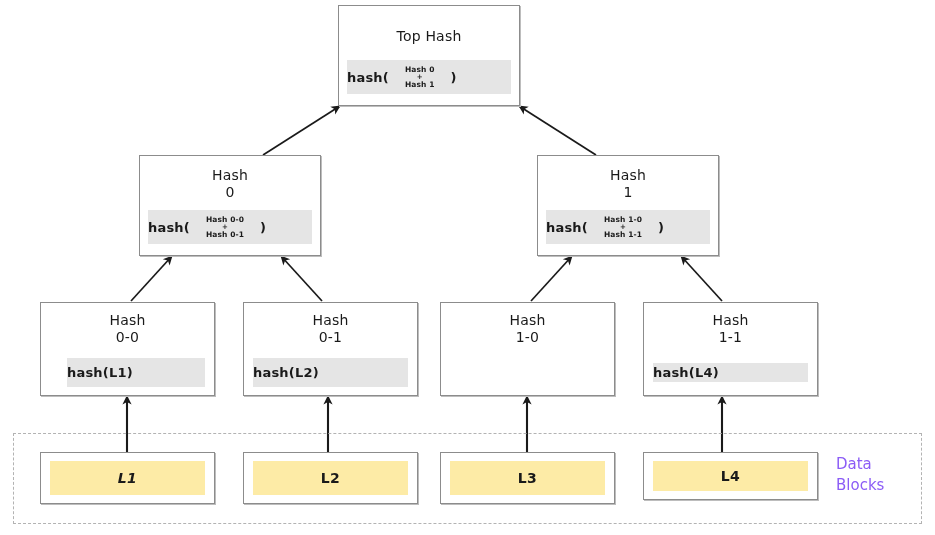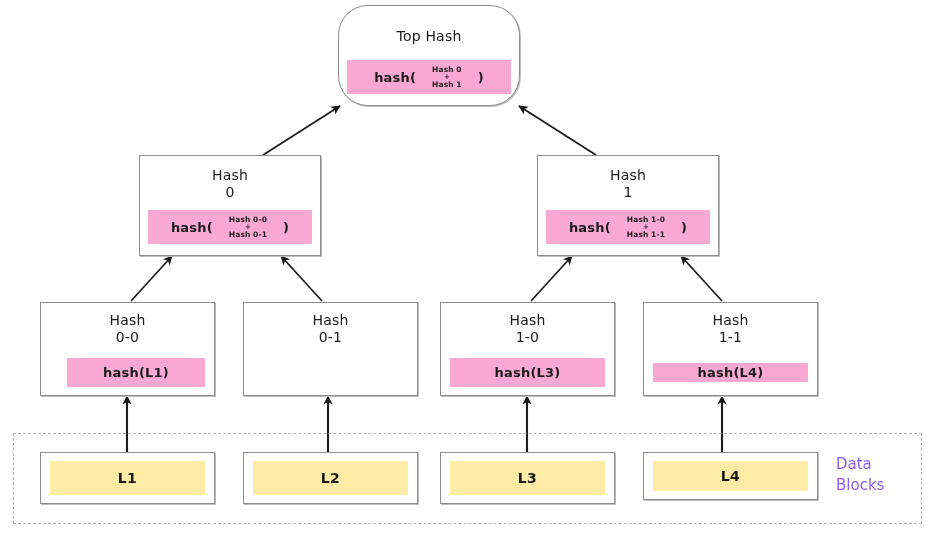--- a/index.html
+++ b/index.html
@@ -34,25 +34,24 @@
     color: #1a1a1a;
     font-size: 14px;
     line-height: 17px;
     letter-spacing: .2px;
     white-space: pre-line;
   }
 
   
   .hash-strip {
     position: absolute;
-    background: #f9a8d4;
+    background: #e5e5e5;
     box-sizing: border-box;
     display: flex;
     align-items: center;
-    justify-content: center;
     color: #1a1a1a;
   }
 
   .hash-fn {
     font-size: 13px;
     font-weight: bold;
     letter-spacing: .2px;
   }
 
   .hash-args {
@@ -140,21 +139,21 @@
 
     <line x1="531" y1="301" x2="572" y2="256" stroke="#1a1a1a" stroke-width="1.7" marker-end="url(#ahead)"></line>
     <line x1="722" y1="301" x2="681" y2="256" stroke="#1a1a1a" stroke-width="1.7" marker-end="url(#ahead)"></line>
 
     <line x1="127" y1="452" x2="127" y2="396" stroke="#1a1a1a" stroke-width="2.1" marker-end="url(#ahead)"></line>
     <line x1="328" y1="452" x2="328" y2="396" stroke="#1a1a1a" stroke-width="2.1" marker-end="url(#ahead)"></line>
     <line x1="527" y1="452" x2="527" y2="396" stroke="#1a1a1a" stroke-width="2.1" marker-end="url(#ahead)"></line>
     <line x1="722" y1="452" x2="722" y2="396" stroke="#1a1a1a" stroke-width="2.1" marker-end="url(#ahead)"></line>
   </svg>
 
-  <div class="node" style="left:338px; top:5px; width:182px; height:101px;border-radius:30px;">
+  <div class="node" style="left:338px; top:5px; width:182px; height:101px;">
     <div class="node-title" style="margin-top:22px;">Top Hash</div>
     <div class="hash-strip" style="left:8px; right:8px; top:54px; height:34px;">
       <span class="hash-fn">hash(</span>
       <span class="hash-args">
         <span>Hash 0</span>
         <span class="plus">+</span>
         <span>Hash 1</span>
       </span>
       <span class="hash-fn">)</span>
     </div>
@@ -192,45 +191,45 @@
     <div class="node-title" style="margin-top:9px;">Hash
 0-0</div>
     <div class="hash-strip" style="left:26px; right:9px; top:55px; height:29px;">
       <span class="hash-simple">hash(L1)</span>
     </div>
   </div>
 
   <div class="node" style="left:243px; top:302px; width:175px; height:94px;">
     <div class="node-title" style="margin-top:9px;">Hash
 0-1</div>
+    <div class="hash-strip" style="left:9px; right:9px; top:55px; height:29px;">
+      <span class="hash-simple">hash(L2)</span>
+    </div>
   </div>
 
   <div class="node" style="left:440px; top:302px; width:175px; height:94px;">
     <div class="node-title" style="margin-top:9px;">Hash
 1-0</div>
-    <div class="hash-strip" style="left:9px; right:9px; top:55px; height:29px;">
-      <span class="hash-simple">hash(L3)</span>
-    </div>
   </div>
 
   <div class="node" style="left:643px; top:302px; width:175px; height:94px;">
     <div class="node-title" style="margin-top:9px;">Hash
 1-1</div>
     <div class="hash-strip" style="left:9px; right:9px; top:60px; height:19px;">
       <span class="hash-simple">hash(L4)</span>
     </div>
   </div>
 
   <div class="dashed-region" style="left:13px; top:433px; width:909px; height:91px;"></div>
 
   <div class="region-label" style="left:836px; top:454px; width:90px;">Data
 Blocks</div>
 
   <div class="leaf-outer" style="left:40px; top:452px; width:175px; height:52px;">
-    <div class="leaf-fill" style="left:9px; top:8px; right:9px; bottom:8px;">
+    <div class="leaf-fill" style="left:9px; top:8px; right:9px; bottom:8px;font-style:italic;">
       <span>L1</span>
     </div>
   </div>
 
   <div class="leaf-outer" style="left:243px; top:452px; width:175px; height:52px;padding-left:36px;">
     <div class="leaf-fill" style="left:9px; top:8px; right:9px; bottom:8px;">
       <span>L2</span>
     </div>
   </div>
 

